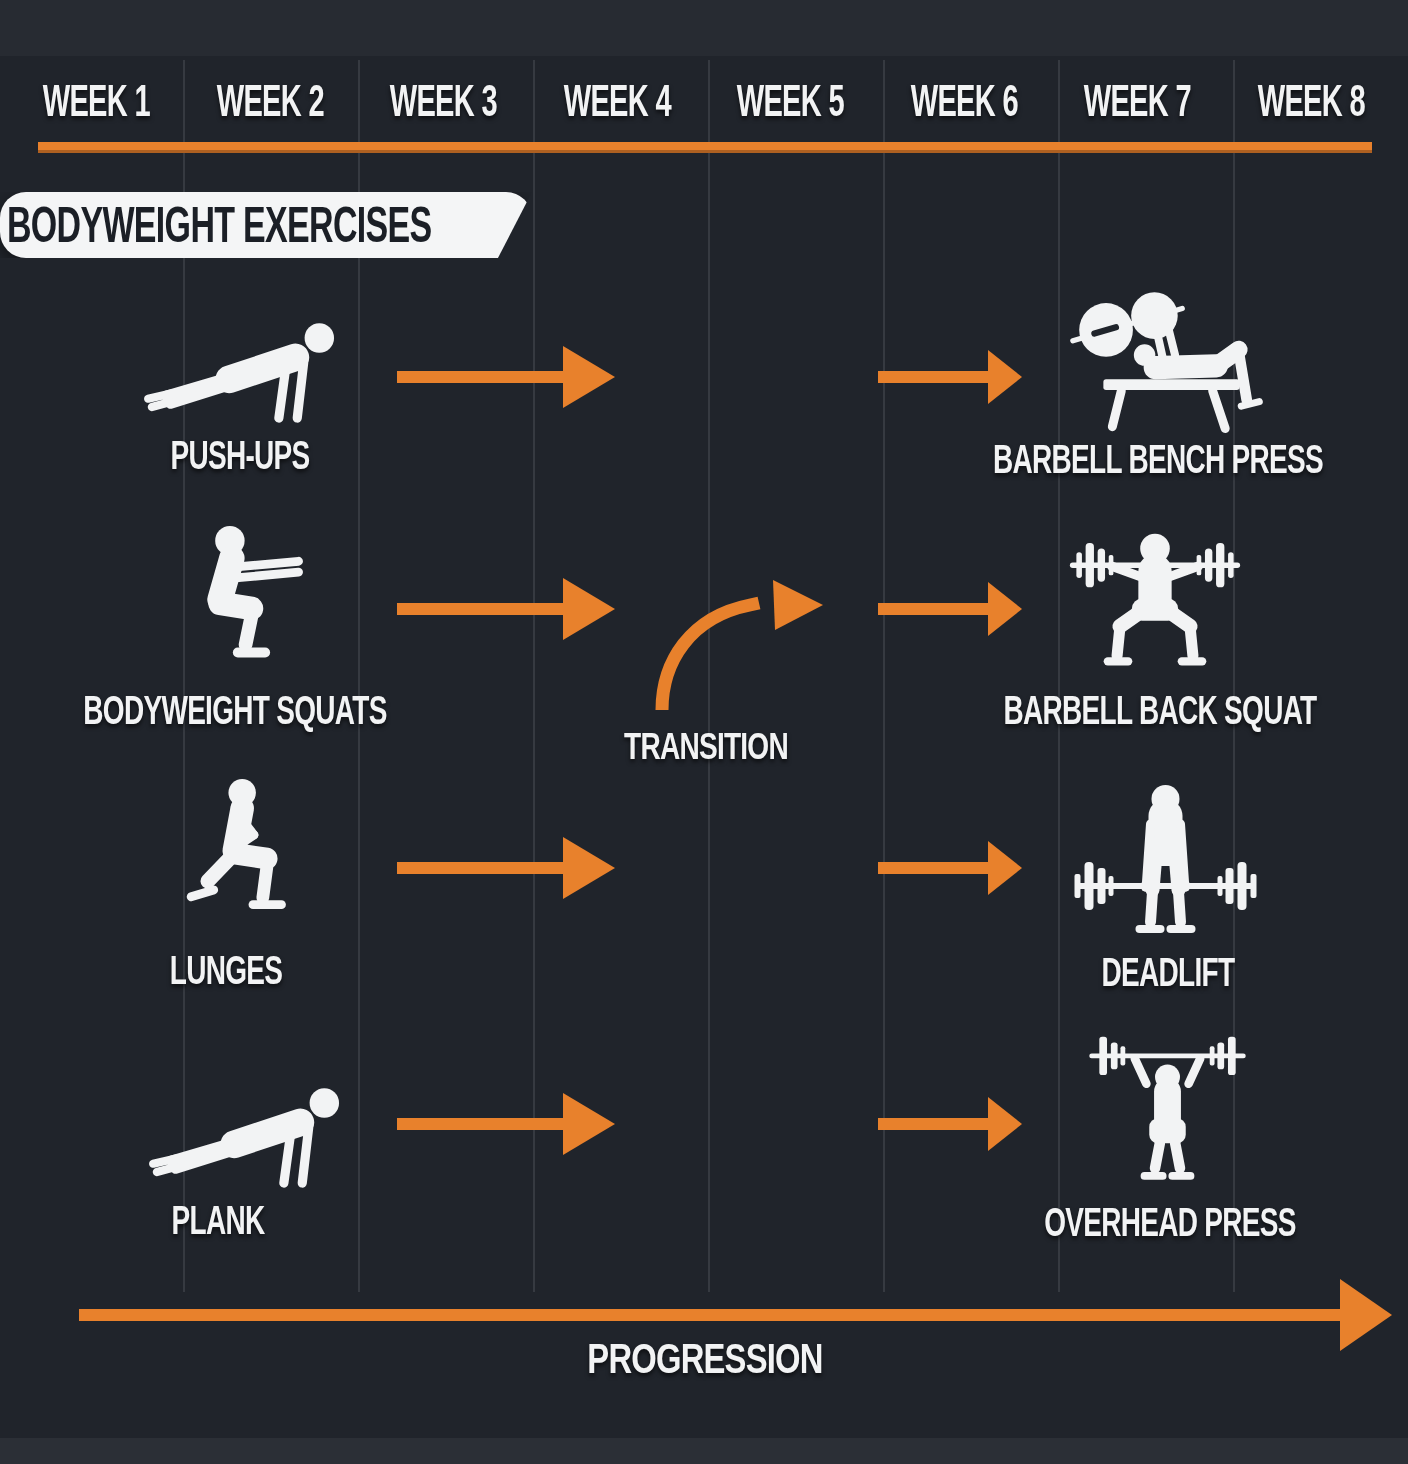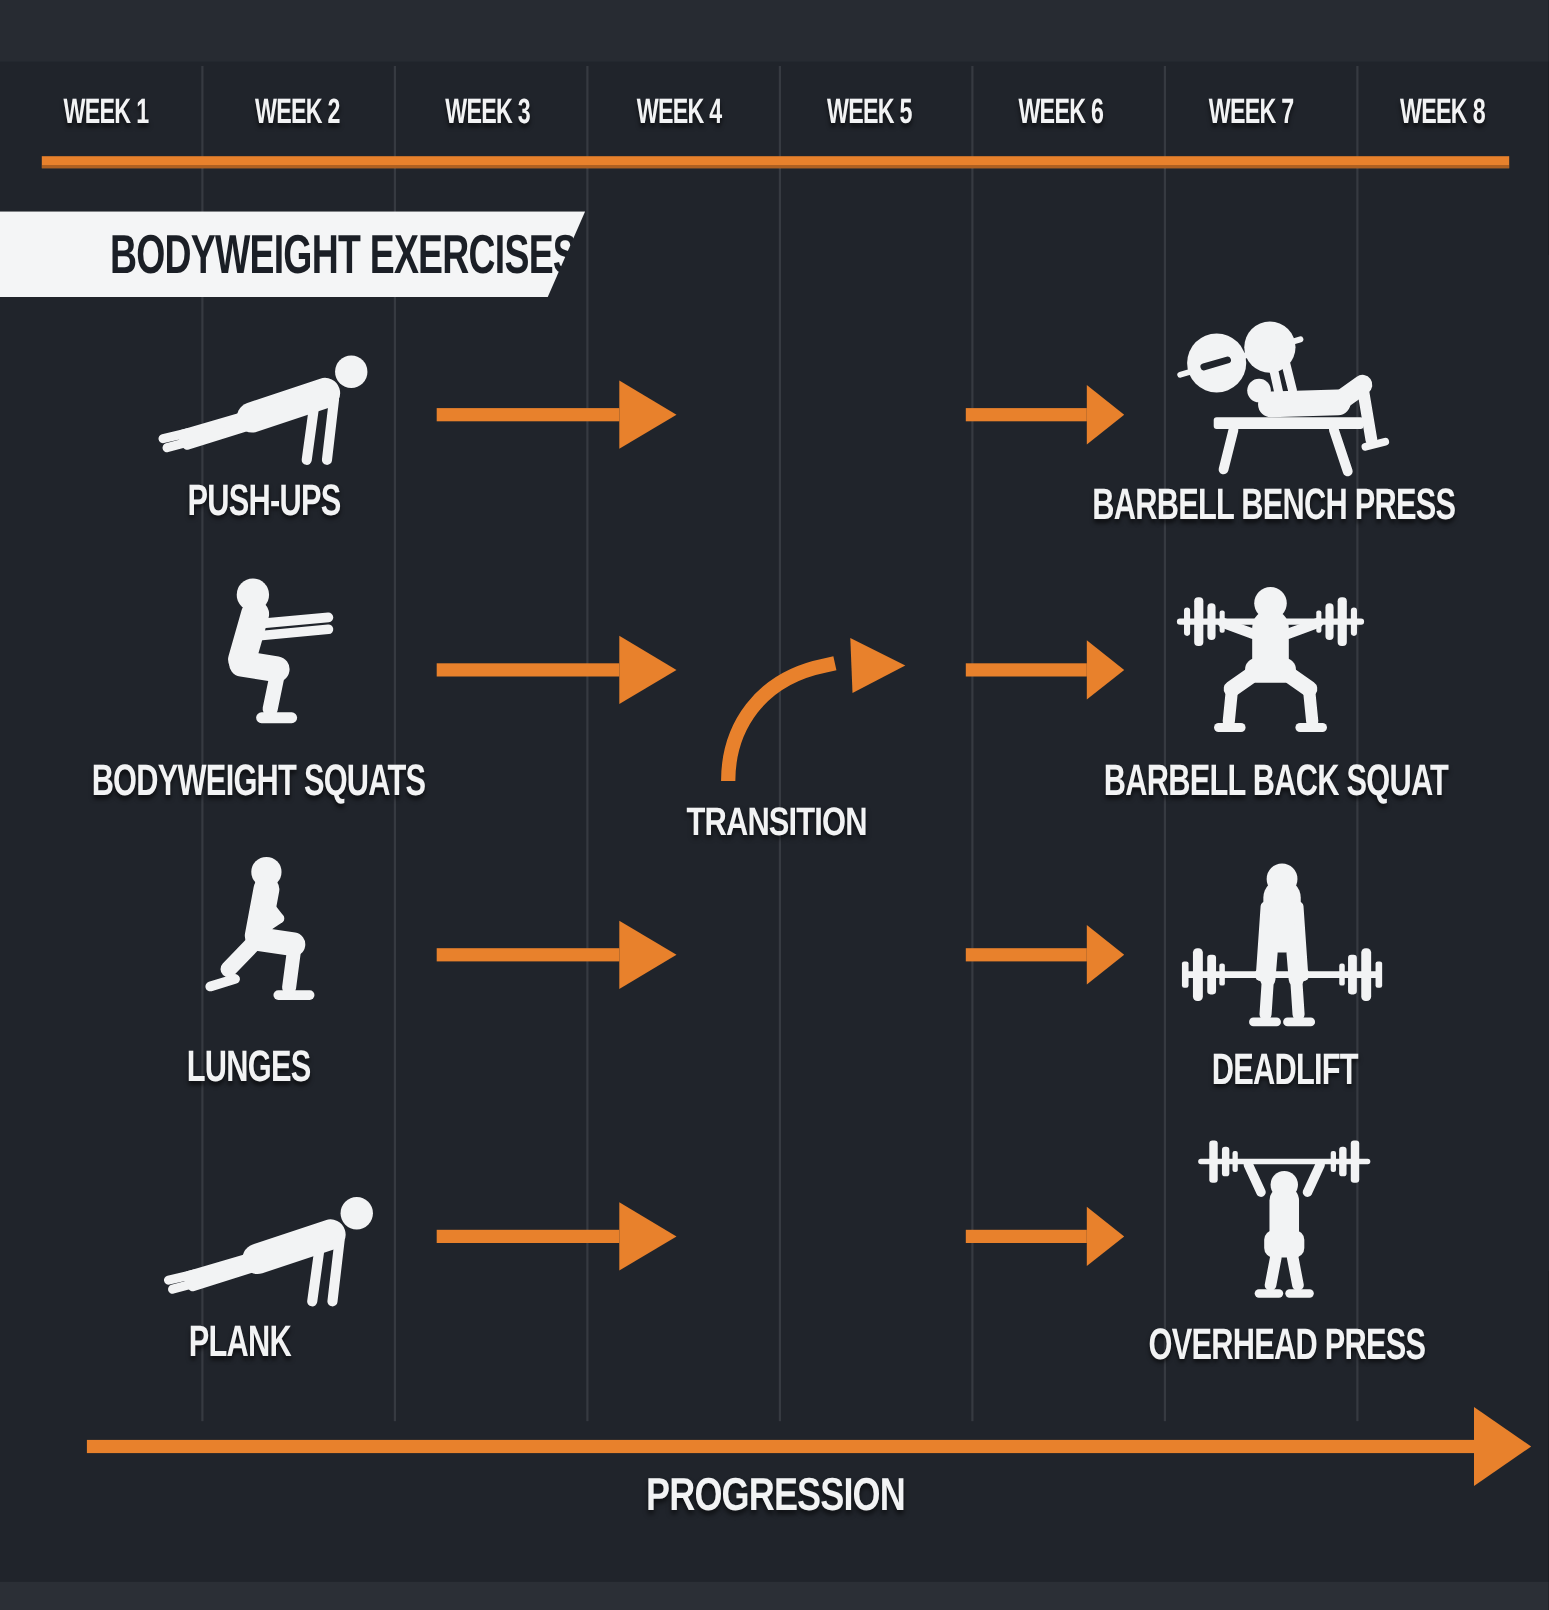--- a/index.html
+++ b/index.html
@@ -18,34 +18,35 @@
     background:var(--bg);
     font-family:"Liberation Sans","DejaVu Sans",sans-serif;
   }
   .band-top{position:absolute;left:0;top:0;width:100%;height:56px;background:var(--band);}
   .band-bottom{position:absolute;left:0;top:1438px;width:100%;height:26px;background:#2b2f36;}
   .gridline{position:absolute;top:60px;width:2px;height:1232px;background:var(--grid);opacity:.75;}
 
   .week-header{position:absolute;left:10px;top:78px;width:1388px;height:46px;display:flex;}
   .week{
     flex:1;display:flex;align-items:center;justify-content:center;
-    color:var(--white);font-size:32px;font-weight:700;letter-spacing:-1px;
+    color:var(--white);font-size:44px;font-weight:700;letter-spacing:-1px;
     white-space:nowrap;text-shadow:0 3px 5px rgba(0,0,0,.6);
   }
   .week span{display:inline-block;transform:scaleX(.66);}
 
   .timeline-bar{
     position:absolute;left:38px;top:142px;width:1334px;height:11px;
     background:var(--orange);box-shadow:inset 0 -3px 0 rgba(0,0,0,.25);
   }
 
   .banner{
-    position:absolute;top:192px;height:78px;background:var(--banner);
-    display:flex;align-items:center;justify-content:flex-start;
+    position:absolute;top:192px;height:66px;background:var(--banner);
+    display:flex;align-items:center;justify-content:flex-end;
     filter:drop-shadow(0 5px 8px rgba(0,0,0,.45));
+    border-radius:26px;
   }
   .banner-left{left:0;width:532px;clip-path:polygon(0 0,100% 0,93.6% 100%,0 100%);}
   .banner-right{left:887px;width:521px;clip-path:polygon(0 0,100% 0,100% 100%,6.6% 100%);}
   .banner .banner-text{
     color:var(--dark);font-size:50px;font-weight:700;letter-spacing:-1px;
     white-space:nowrap;transform:scaleX(.68);
   }
 
   .icon{position:absolute;}
   .icon svg{width:100%;height:100%;display:block;}

